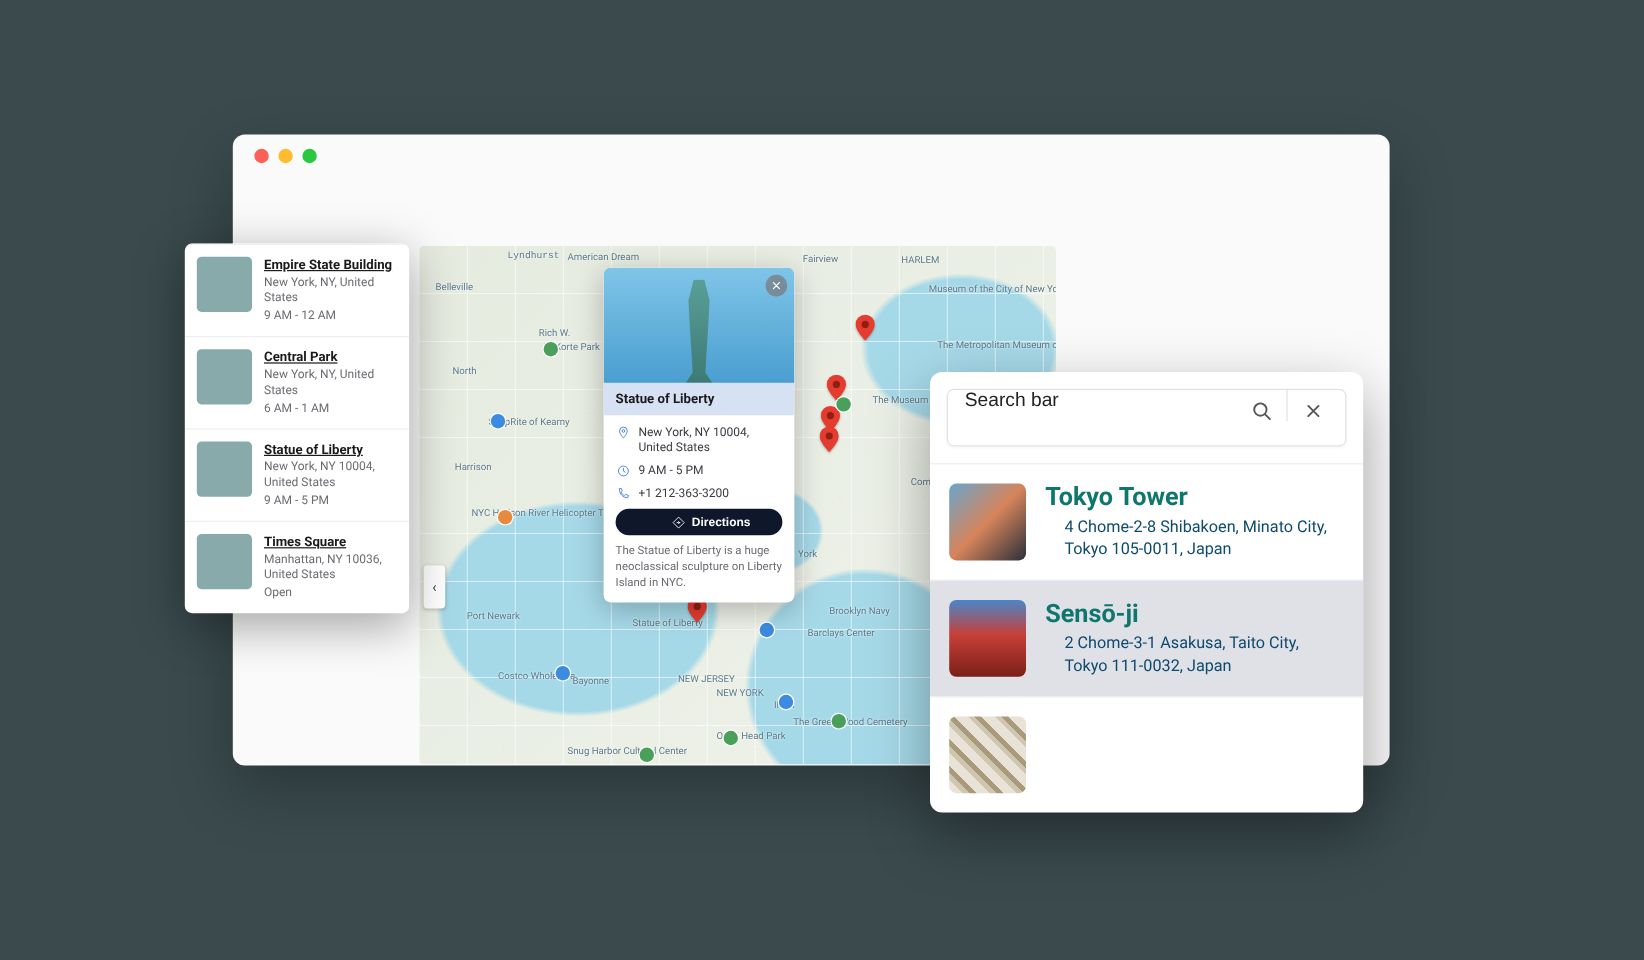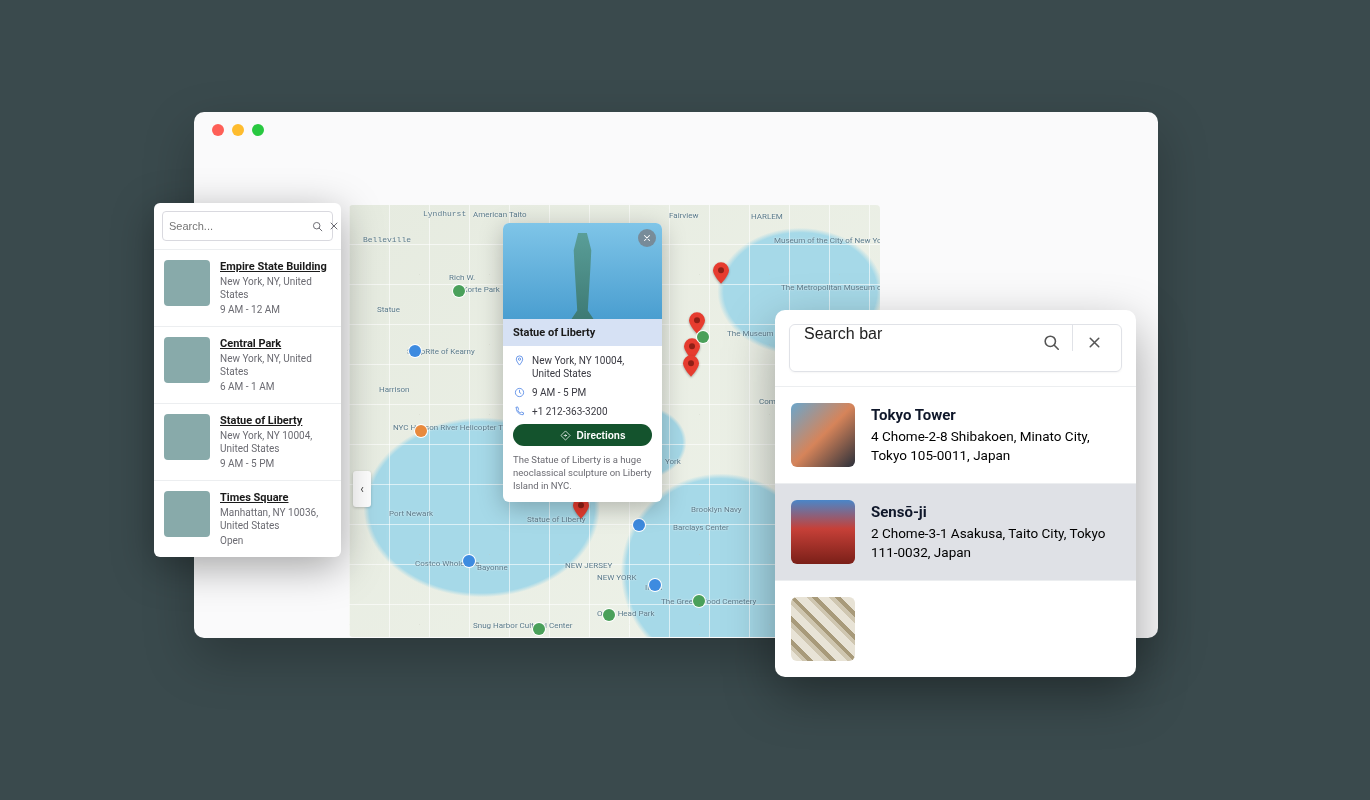--- a/index.html
+++ b/index.html
@@ -211,21 +211,21 @@
     line-height: 1.3;
   }
   .popup-row .ri {
     width: 12px; flex-shrink:0;
     color: #2f6fe0;
     display:flex; justify-content:center;
     padding-top:1px;
   }
   .popup-btn {
     width: 100%;
-    background: #14532d;
+    background: #0f172a;
     color: #fff;
     border: none;
     border-radius: 14px;
     height: 22px;
     font-size: 10px;
     font-weight: 600;
     display: flex;
     align-items: center;
     justify-content: center;
     gap: 6px;
@@ -282,22 +282,22 @@
     border-bottom: 1px solid #eceef0;
     align-items: center;
   }
   .big-item.highlight { background: #dfe1e6; }
   .big-item:last-child { border-bottom:none; }
   .big-item .thumb {
     width: 64px; height: 64px;
     border-radius: 6px;
     flex-shrink: 0;
   }
-  .big-item .title { font-weight: 700; font-size: 15px; color:#0f172a; }
-  .big-item .sub { color: #000000; font-size: 13.5px; line-height: 1.35; margin-top: 3px; }
+  .big-item .title { font-weight: 700; font-size: 21px; color:#0f766e; }
+  .big-item .sub { color: #0c4a6e; font-size: 13.5px; line-height: 1.35; margin-top: 3px; margin-left: 16px; }
 
   .bth1 { background: linear-gradient(135deg,#6aa6cc,#d6845a 50%,#2a2f3a); }
   .bth2 { background: linear-gradient(180deg,#4a86c8 0%,#c64038 45%,#7a1f18 100%); }
   .bth3 { background: repeating-linear-gradient(45deg,#e8e3d6 0 8px,#cfc6b0 8px 12px,#a89a7a 12px 16px); }
 
   svg { display:block; }
 </style>
 </head>
 <body>
 
@@ -306,30 +306,30 @@
     <div class="dot red"></div>
     <div class="dot yellow"></div>
     <div class="dot green"></div>
   </div>
 </div>
 
 <div class="map">
   <div class="map-bg"></div>
   <div id="map-labels">
       <span class="map-label" style="left: 74px; top: 4px; font-family: Liberation Mono, monospace;">Lyndhurst</span>
-      <span class="map-label" style="left: 124px; top: 5px;">American Taito</span>
+      <span class="map-label" style="left: 124px; top: 5px;">American Dream</span>
       <span class="map-label" style="left: 210px; top: 28px;">North Bergen</span>
       <span class="map-label" style="left: 300px; top: 6px; padding-left: 20px;">Fairview</span>
       <span class="map-label" style="left: 402px; top: 7px;">HARLEM</span>
-      <span class="map-label" style="left: 14px; top: 30px; font-family: Liberation Mono, monospace;">Belleville</span>
+      <span class="map-label" style="left: 14px; top: 30px;">Belleville</span>
       <span class="map-label" style="left: 100px; top: 68px;">Rich W.</span>
       <span class="map-label" style="left: 104px; top: 80px;">DeKorte Park</span>
       <span class="map-label" style="left: 425px; top: 31px;">Museum of the City of New York</span>
       <span class="map-label" style="left: 432px; top: 78px;">The Metropolitan Museum of Art</span>
-      <span class="map-label" style="left: 28px; top: 100px;">Statue</span>
+      <span class="map-label" style="left: 28px; top: 100px;">North</span>
       <span class="map-label" style="left: 58px; top: 142px;">ShopRite of Kearny</span>
       <span class="map-label" style="left: 378px; top: 124px;">The Museum of Modern Art</span>
       <span class="map-label" style="left: 30px; top: 180px;">Harrison</span>
       <span class="map-label" style="left: 44px; top: 218px;">NYC Hudson River Helicopter Tours</span>
       <span class="map-label" style="left: 410px; top: 192px;">Community</span>
       <span class="map-label" style="left: 316px; top: 252px;">York</span>
       <span class="map-label" style="left: 40px; top: 304px;">Port Newark</span>
       <span class="map-label" style="left: 178px; top: 310px;">Statue of Liberty</span>
       <span class="map-label" style="left: 324px; top: 318px;">Barclays Center</span>
       <span class="map-label" style="left: 66px; top: 354px;">Costco Wholesale</span>
@@ -432,35 +432,20 @@
           <path d="M12 2l10 10-10 10L2 12z" fill="none" stroke="#fff" stroke-width="1.6"></path>
           <path d="M9 12h5m0 0l-2-2m2 2l-2 2" stroke="#fff" stroke-width="1.6" fill="none" stroke-linecap="round"></path>
         </svg>
       <span>Directions</span>
     </button>
     <div class="popup-desc">The Statue of Liberty is a huge neoclassical sculpture on Liberty Island in NYC.</div>
   </div>
 </div>
 
 <div class="small-panel">
-  <div class="small-search">
-    <input type="text" placeholder="Search..." style="">
-    <div class="ico-btn">
-      <svg viewBox="0 0 24 24" width="13" height="13">
-          <circle cx="10.5" cy="10.5" r="6" fill="none" stroke="currentColor" stroke-width="1.8"></circle>
-          <path d="M15 15l5 5" stroke="currentColor" stroke-width="1.8" stroke-linecap="round"></path>
-        </svg>
-    </div>
-    <div class="div"></div>
-    <div class="ico-btn">
-      <svg viewBox="0 0 24 24" width="12" height="12">
-          <path d="M18 6L6 18M6 6l12 12" stroke="currentColor" stroke-width="2" stroke-linecap="round"></path>
-        </svg>
-    </div>
-  </div>
   <div class="small-list" id="small-list">
       <div class="small-item">
     <div class="thumb th1"></div>
     <div style="min-width:0">
       <div class="title">Empire State Building</div>
       <div class="sub">New York, NY, United States</div>
       <div class="sub">9 AM - 12 AM</div>
     </div>
       </div>
       <div class="small-item">

